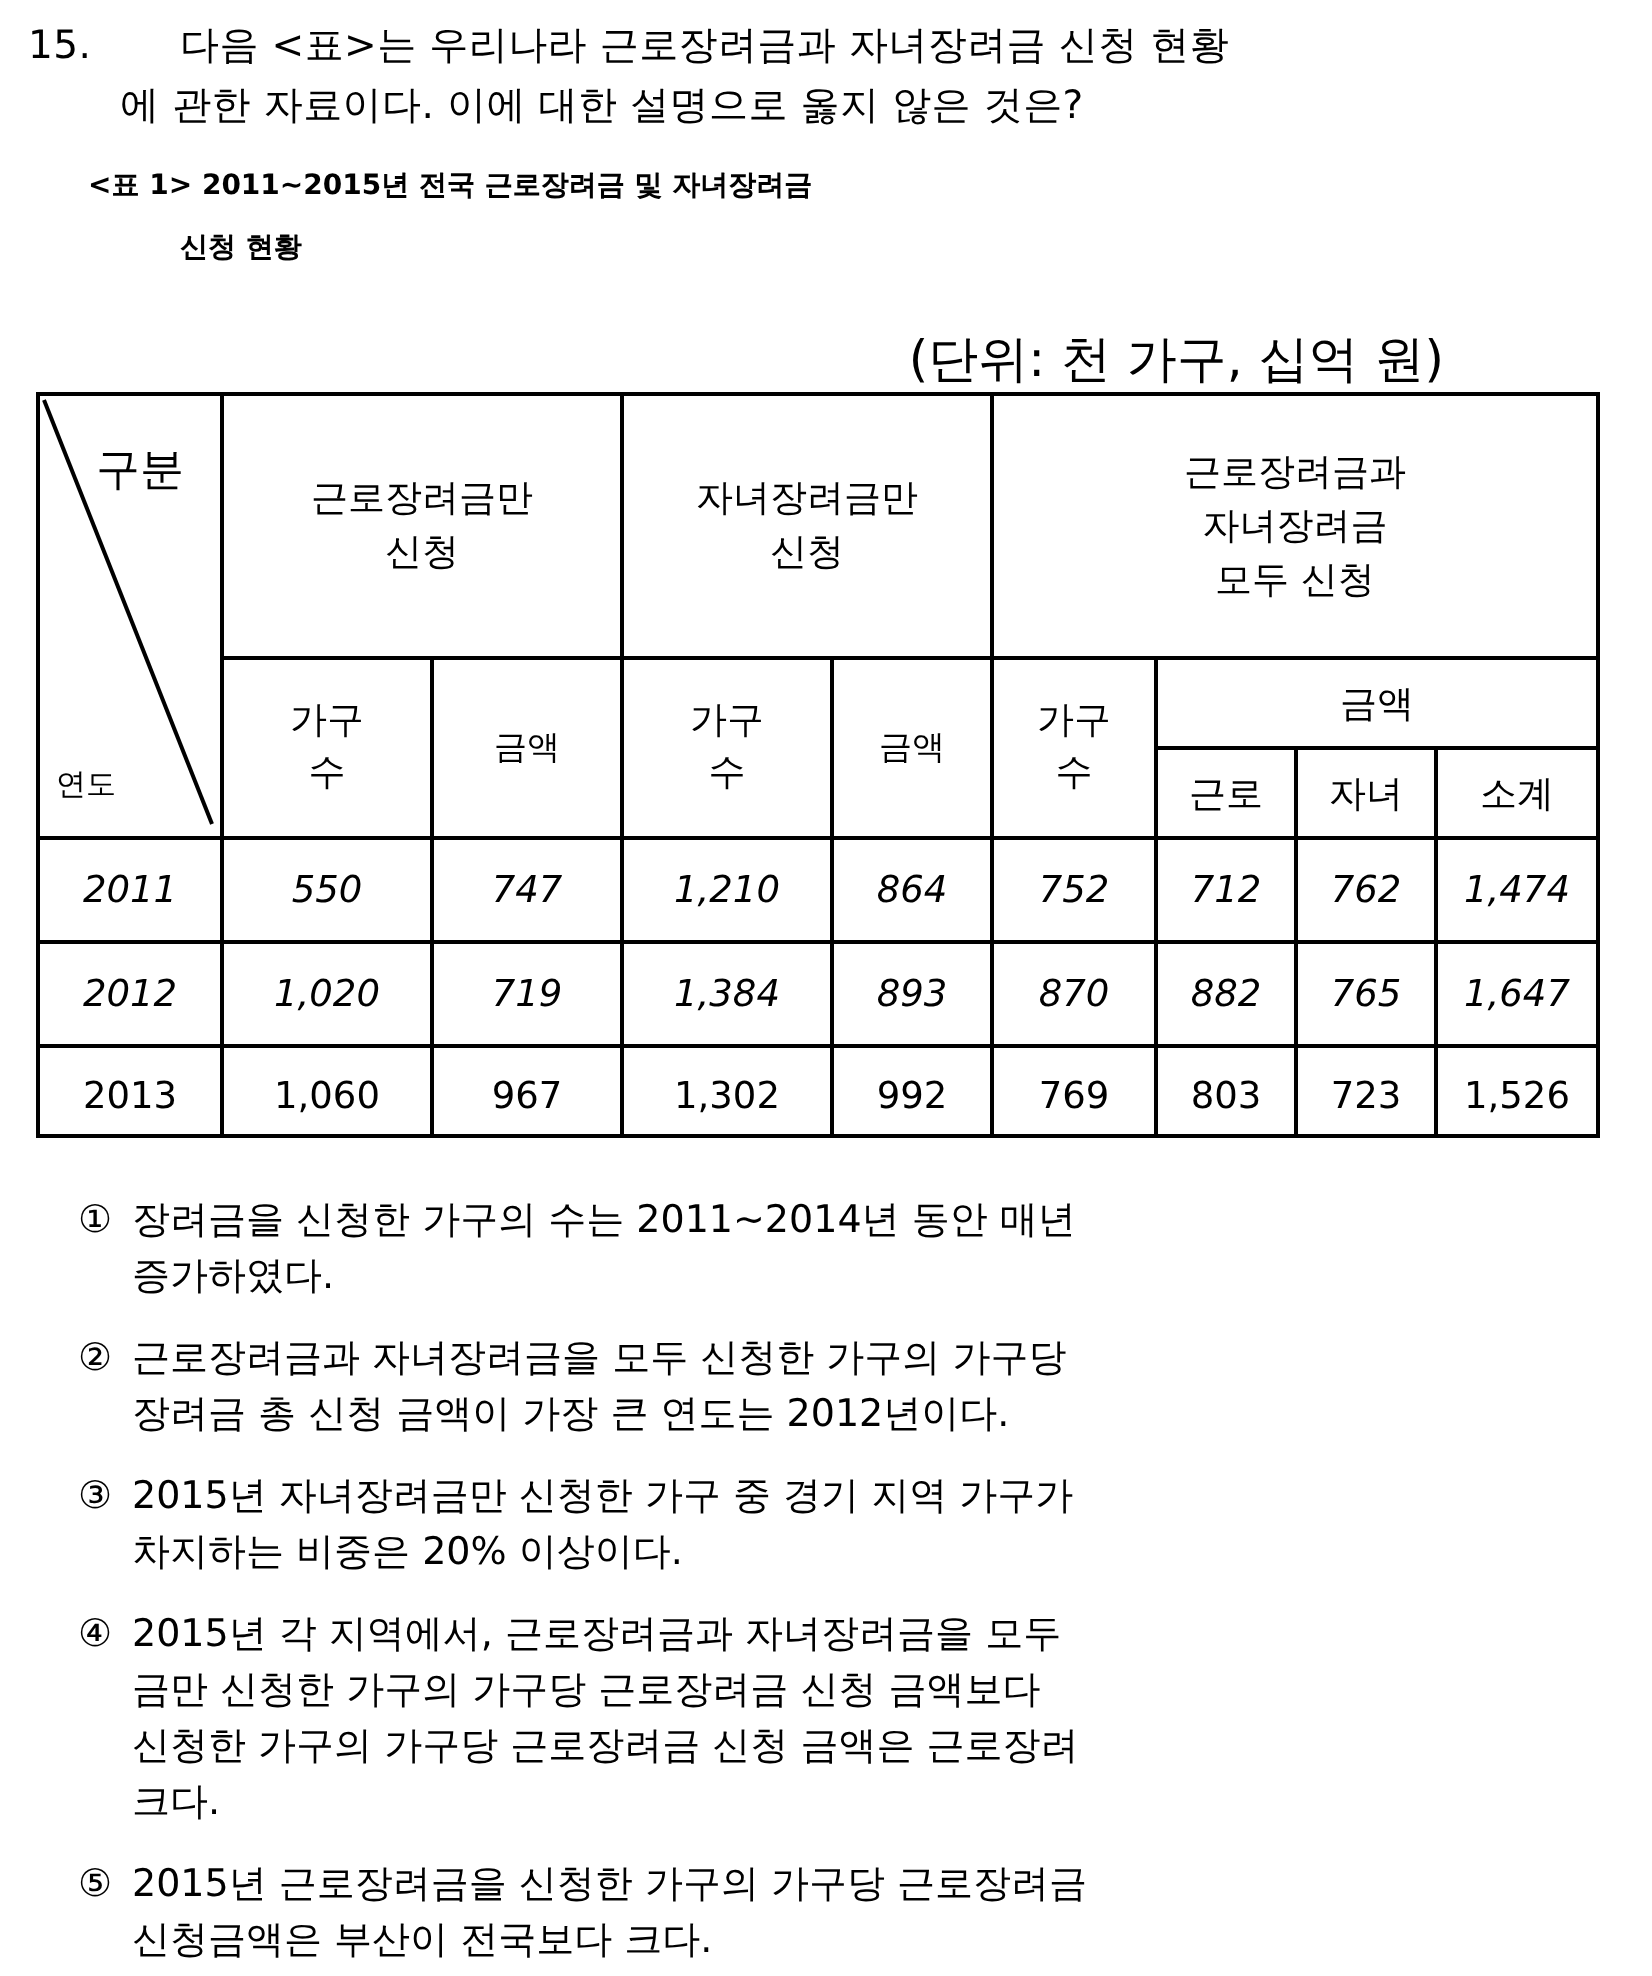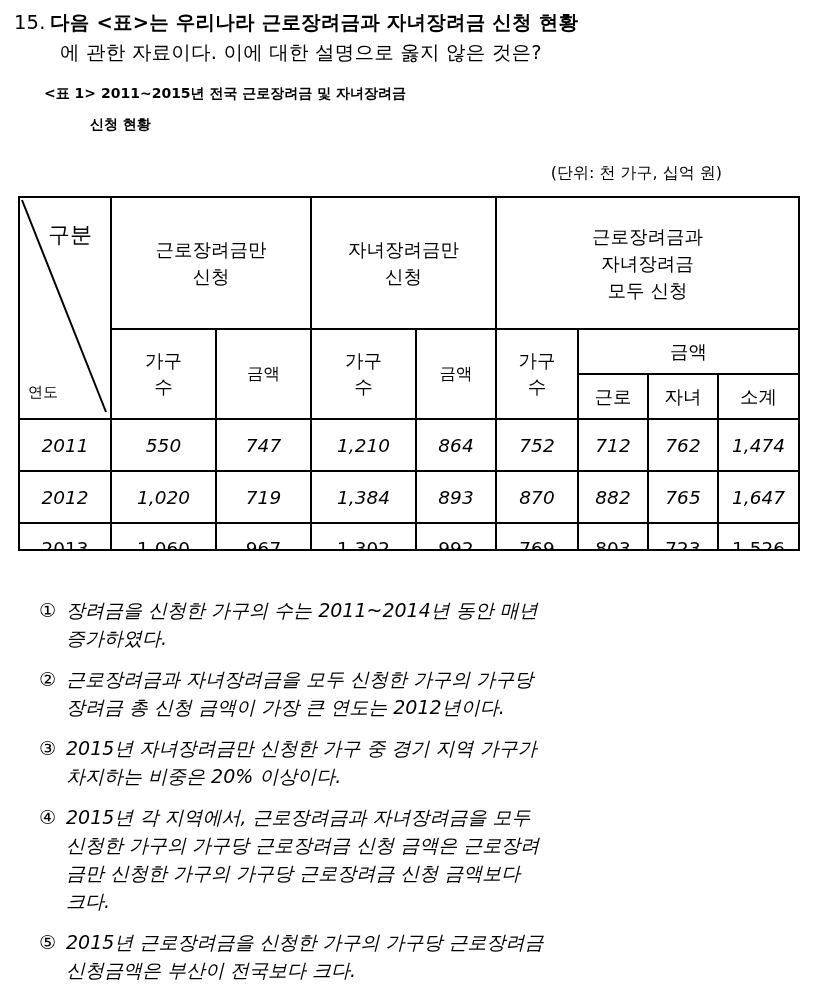--- a/index.html
+++ b/index.html
@@ -28,29 +28,29 @@
     left: 14px;
     top: 8px;
     width: 800px;
     font-size: 19.5px;
     line-height: 30px;
     letter-spacing: 0.2px;
   }
   .stem-row {
     display: flex;
     align-items: flex-start;
+    gap: 40px;
   }
   .stem-num {
     width: 36px;
     flex: 0 0 36px;
     text-align: left;
   }
   .stem-text {
     flex: 1 1 auto;
-    font-weight: bold;
   }
   .stem-text2 {
     margin-left: 46px;
   }
 
   
   .caption {
     position: absolute;
     left: 44px;
     top: 78px;
@@ -59,21 +59,21 @@
     line-height: 31px;
     font-weight: bold;
   }
   .caption .line2 {
     margin-left: 46px;
   }
   .unit {
     position: absolute;
     right: 104px;
     top: 163px;
-    font-size: 16px;
+    font-size: 25px;
   }
 
   
   .tbl-wrap {
     position: absolute;
     left: 18px;
     top: 196px;
     width: 780px;
   }
   table.data {
@@ -127,21 +127,21 @@
   .row-cell {
     height: 50px;
     font-style: italic;
   }
   .clip-row td {
     border-bottom: none;
   }
   .clip {
     position: relative;
     overflow: hidden;
-    height: 25px;
+    height: 43px;
   }
   .clip-inner {
     position: absolute;
     left: 0;
     top: 0;
     width: 100%;
     height: 50px;
     line-height: 50px;
     text-align: center;
   }
@@ -166,21 +166,20 @@
     text-align: right;
     padding-right: 10px;
     font-size: 19px;
   }
   .choice-body {
     flex: 1 1 auto;
     padding-right: 10px;
   }
   .choice-body div {
     white-space: pre-wrap;
-    font-style: italic;
   }
 </style>
 </head>
 <body>
 
 <div class="page">
 
   <div class="stem">
     <div class="stem-row">
       <span class="stem-num">15.</span>
@@ -357,22 +356,22 @@
       <span class="choice-body">
         <div>2015년 자녀장려금만 신청한 가구 중 경기 지역 가구가</div>
         <div>차지하는 비중은 20% 이상이다.</div>
       </span>
     </div>
 
     <div class="choice">
       <span class="choice-num">④</span>
       <span class="choice-body">
         <div>2015년 각 지역에서, 근로장려금과 자녀장려금을 모두</div>
+        <div>금만 신청한 가구의 가구당 근로장려금 신청 금액보다</div>
         <div>신청한 가구의 가구당 근로장려금 신청 금액은 근로장려</div>
-        <div>금만 신청한 가구의 가구당 근로장려금 신청 금액보다</div>
         <div>크다.</div>
       </span>
     </div>
 
     <div class="choice">
       <span class="choice-num">⑤</span>
       <span class="choice-body">
         <div>2015년 근로장려금을 신청한 가구의 가구당 근로장려금</div>
         <div>신청금액은 부산이 전국보다 크다.</div>
       </span>

